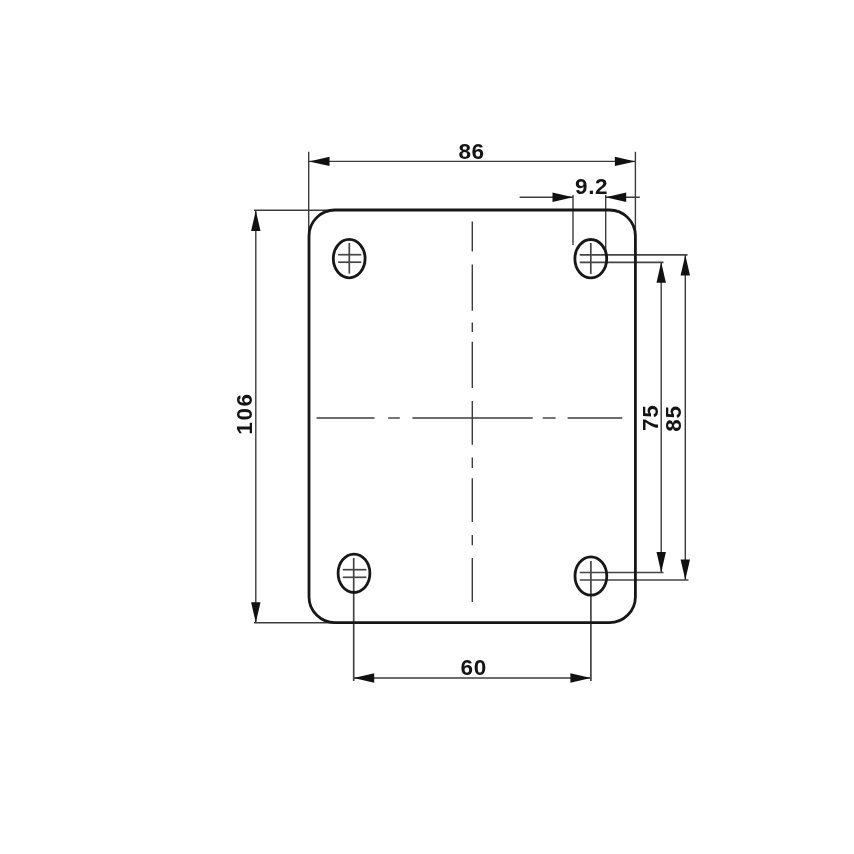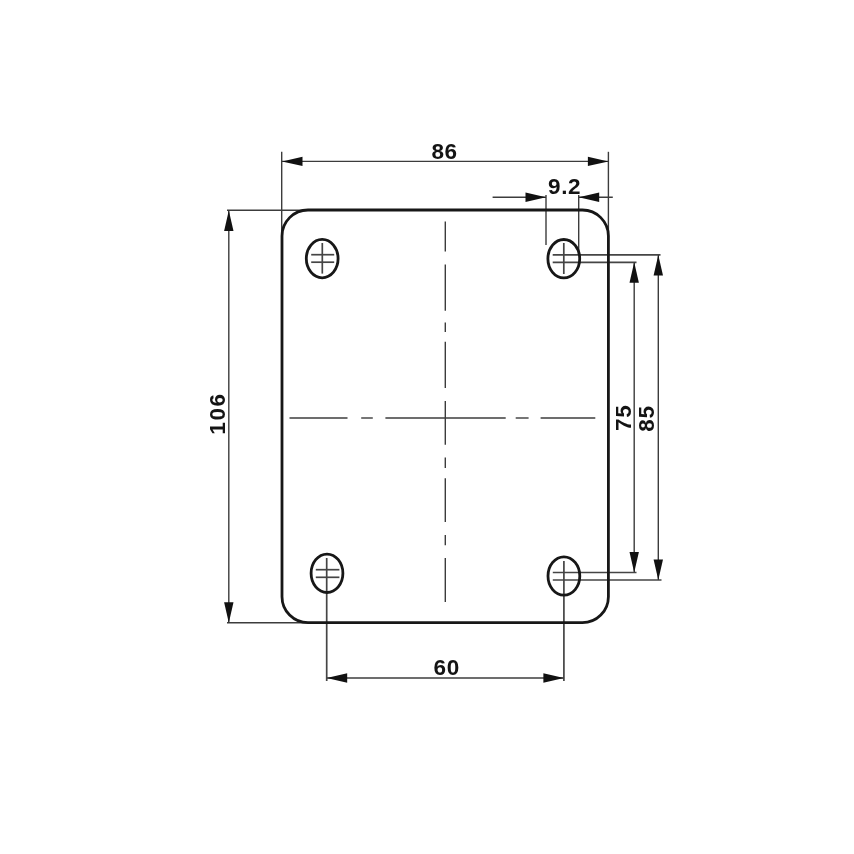--- a/index.html
+++ b/index.html
@@ -1,16 +1,16 @@
 <!DOCTYPE html>
 <html><head>
 <meta charset="utf-8">
 <style>
   html,body{margin:0;padding:0;background:#ffffff;}
-  .wrap{width:769px;height:854px;position:relative;background:#ffffff;}
+  .wrap{width:769px;height:854px;position:relative;background:#ffffff;margin-left:27px;}
   text{font-family:"Liberation Sans",sans-serif;font-weight:bold;font-size:22.5px;fill:#141414;}
 </style>
 </head>
 <body>
 <div class="wrap">
 <svg width="854" height="854" viewBox="0 0 854 854">
   <rect x="0" y="0" width="854" height="854" fill="#ffffff"></rect>
 
   <g stroke="#3c3c3c" stroke-width="1.4" fill="none">
 

